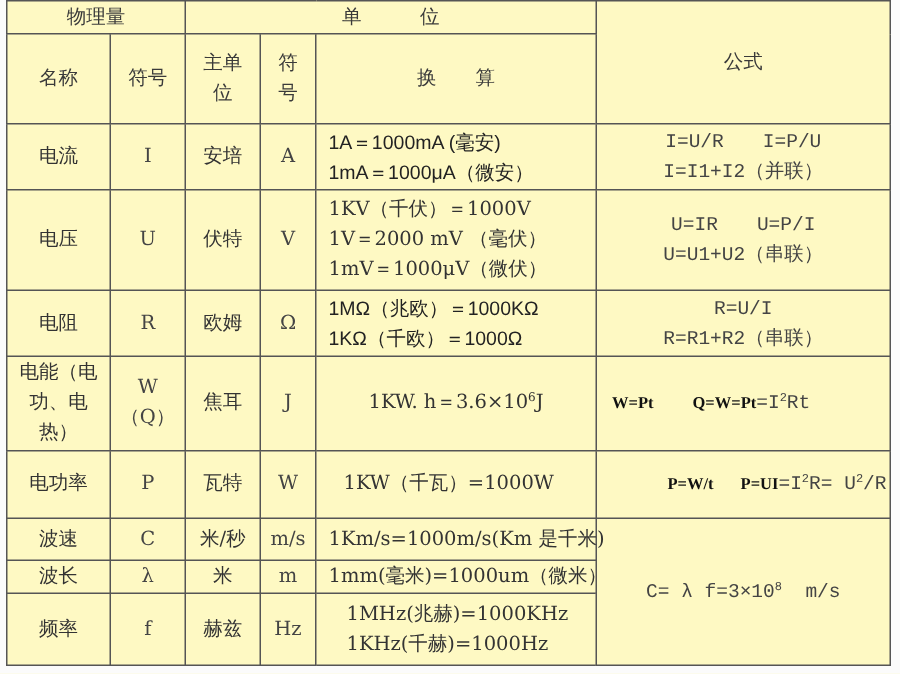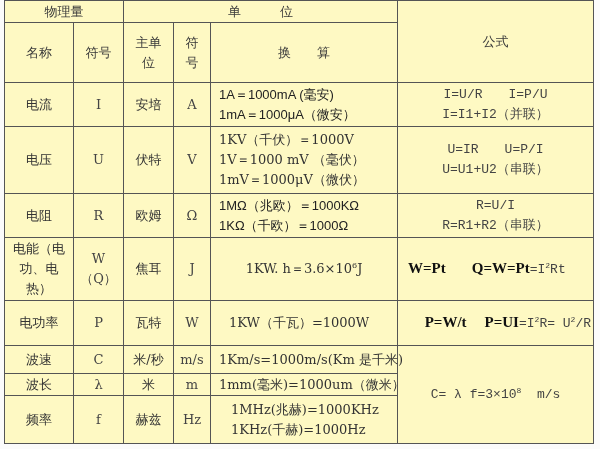--- a/index.html
+++ b/index.html
@@ -20,21 +20,21 @@
   }
   .hdr { font-size: 13px; color: #3a3a3a; }
   .hdr-formula { font-weight: bold; font-size: 13px; }
   .cn { font-size: 13px; color: #333; }
   .sym { font-size: 12px; color: #444; font-family: "DejaVu Serif", serif; }
   .conv { text-align: left !important; padding-left: 8px !important; font-size: 12px; }
   .conv-center { font-size: 12px; margin-left: 37px; }
   .formula { font-size: 11px; color: #444; font-family: "Liberation Mono", "DejaVu Sans Mono", monospace; line-height: 20px; }
   .line { display: block; white-space: nowrap; }
   .sans { font-family: "Liberation Sans", "DejaVu Sans", sans-serif; font-size: 13px; color: #222; }
-  b.bold { font-family: "Liberation Serif", serif; font-weight: bold; color: #111; font-size: 15px; }
+  b.bold { font-family: "Liberation Serif", serif; font-weight: bold; color: #111; font-size: 11px; }
   sup { font-size: 8px; vertical-align: 5px; line-height: 0; }
   .gap { display: inline-block; width: 26px; }
   .gap-s { display: inline-block; width: 18px; }
 </style>
 </head>
 <body>
 
 <table class="units">
   <colgroup>
     <col style="width:69px">
@@ -73,21 +73,21 @@
     </td>
   </tr>
 
   <tr style="height:67px">
     <td class="cn">电压</td>
     <td class="sym">U</td>
     <td class="cn">伏特</td>
     <td class="sym">V</td>
     <td class="conv">
       <span class="line">1KV（千伏）＝1000V</span>
-      <span class="line">1V＝1000 mV （毫伏）</span>
+      <span class="line">1V＝2000 mV （毫伏）</span>
       <span class="line">1mV＝1000μV（微伏）</span>
     </td>
     <td class="formula">
       <span class="line"><span>U=IR</span><span class="gap"></span><span>U=P/I</span></span>
       <span class="line">U=U1+U2（串联）</span>
     </td>
   </tr>
 
   <tr style="height:44px">
     <td class="cn">电阻</td>

